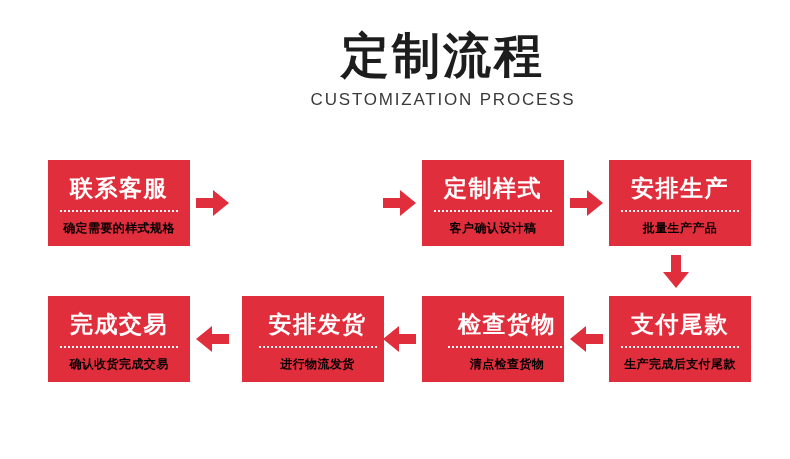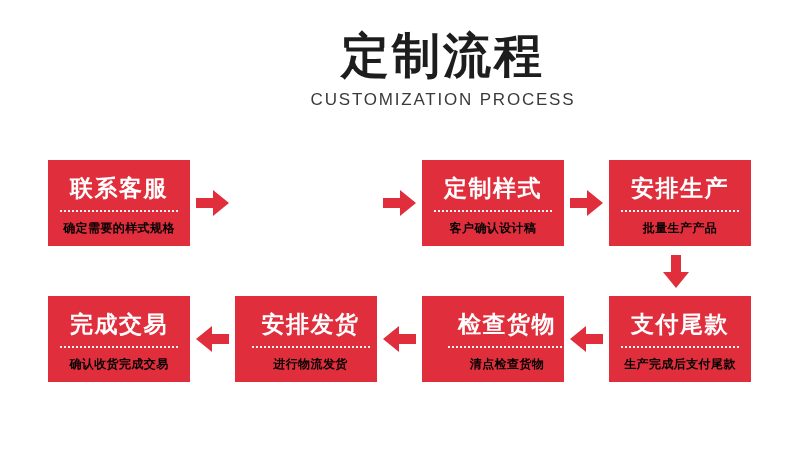--- a/index.html
+++ b/index.html
@@ -95,21 +95,21 @@
   .arrow svg { display: block; }
 
   
   .s1 { left: 48px;  top: 160px; }
   .s2 { left: 235px; top: 160px; }
   .s3 { left: 422px; top: 160px; text-align: center; }
   .s4 { left: 609px; top: 160px; }
   
   .s5 { left: 609px; top: 296px; }
   .s6 { left: 422px; top: 296px; padding-left: 28px; }
-  .s7 { left: 235px; top: 296px; padding-left: 9px; }
+  .s7 { left: 242px; top: 296px; padding-left: 9px; }
   .s8 { left: 48px;  top: 296px; }
 
   .a1 { left: 196px; top: 190px; }
   .a2 { left: 383px; top: 190px; }
   .a3 { left: 570px; top: 190px; }
   .a4 { left: 663px; top: 255px; }
   .a5 { left: 570px; top: 326px; }
   .a6 { left: 383px; top: 326px; }
   .a7 { left: 196px; top: 326px; }
 </style>

